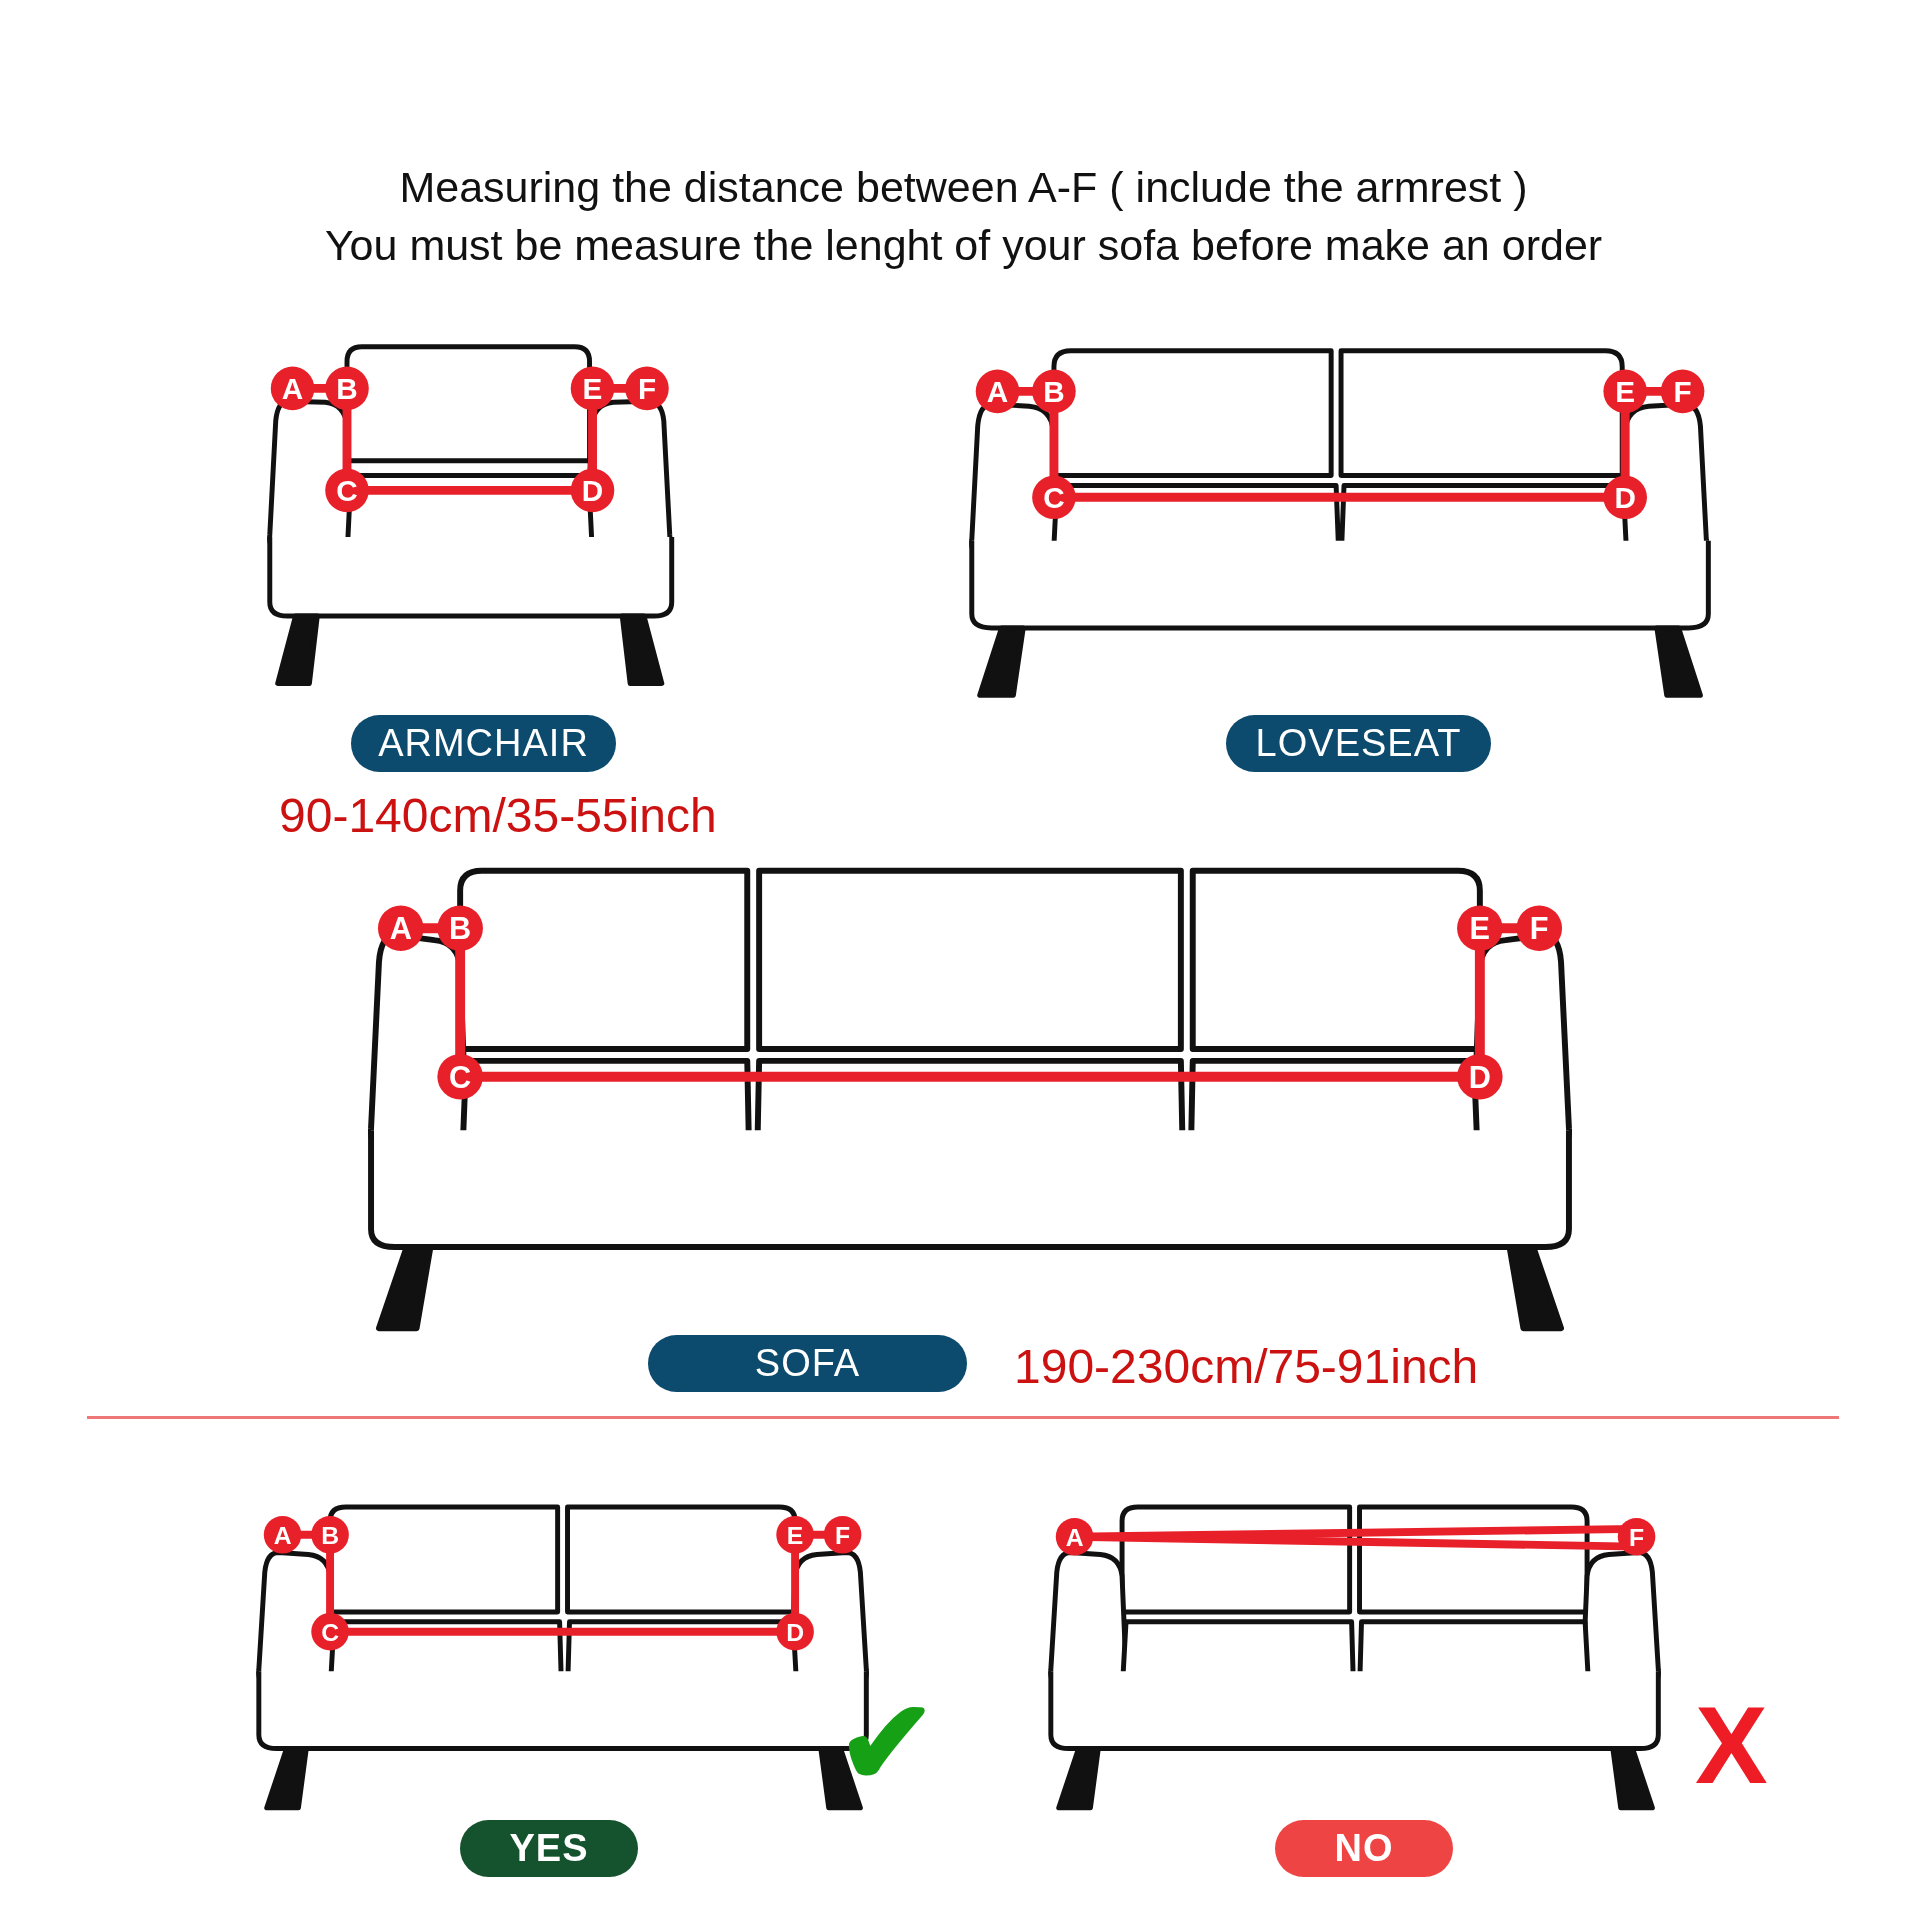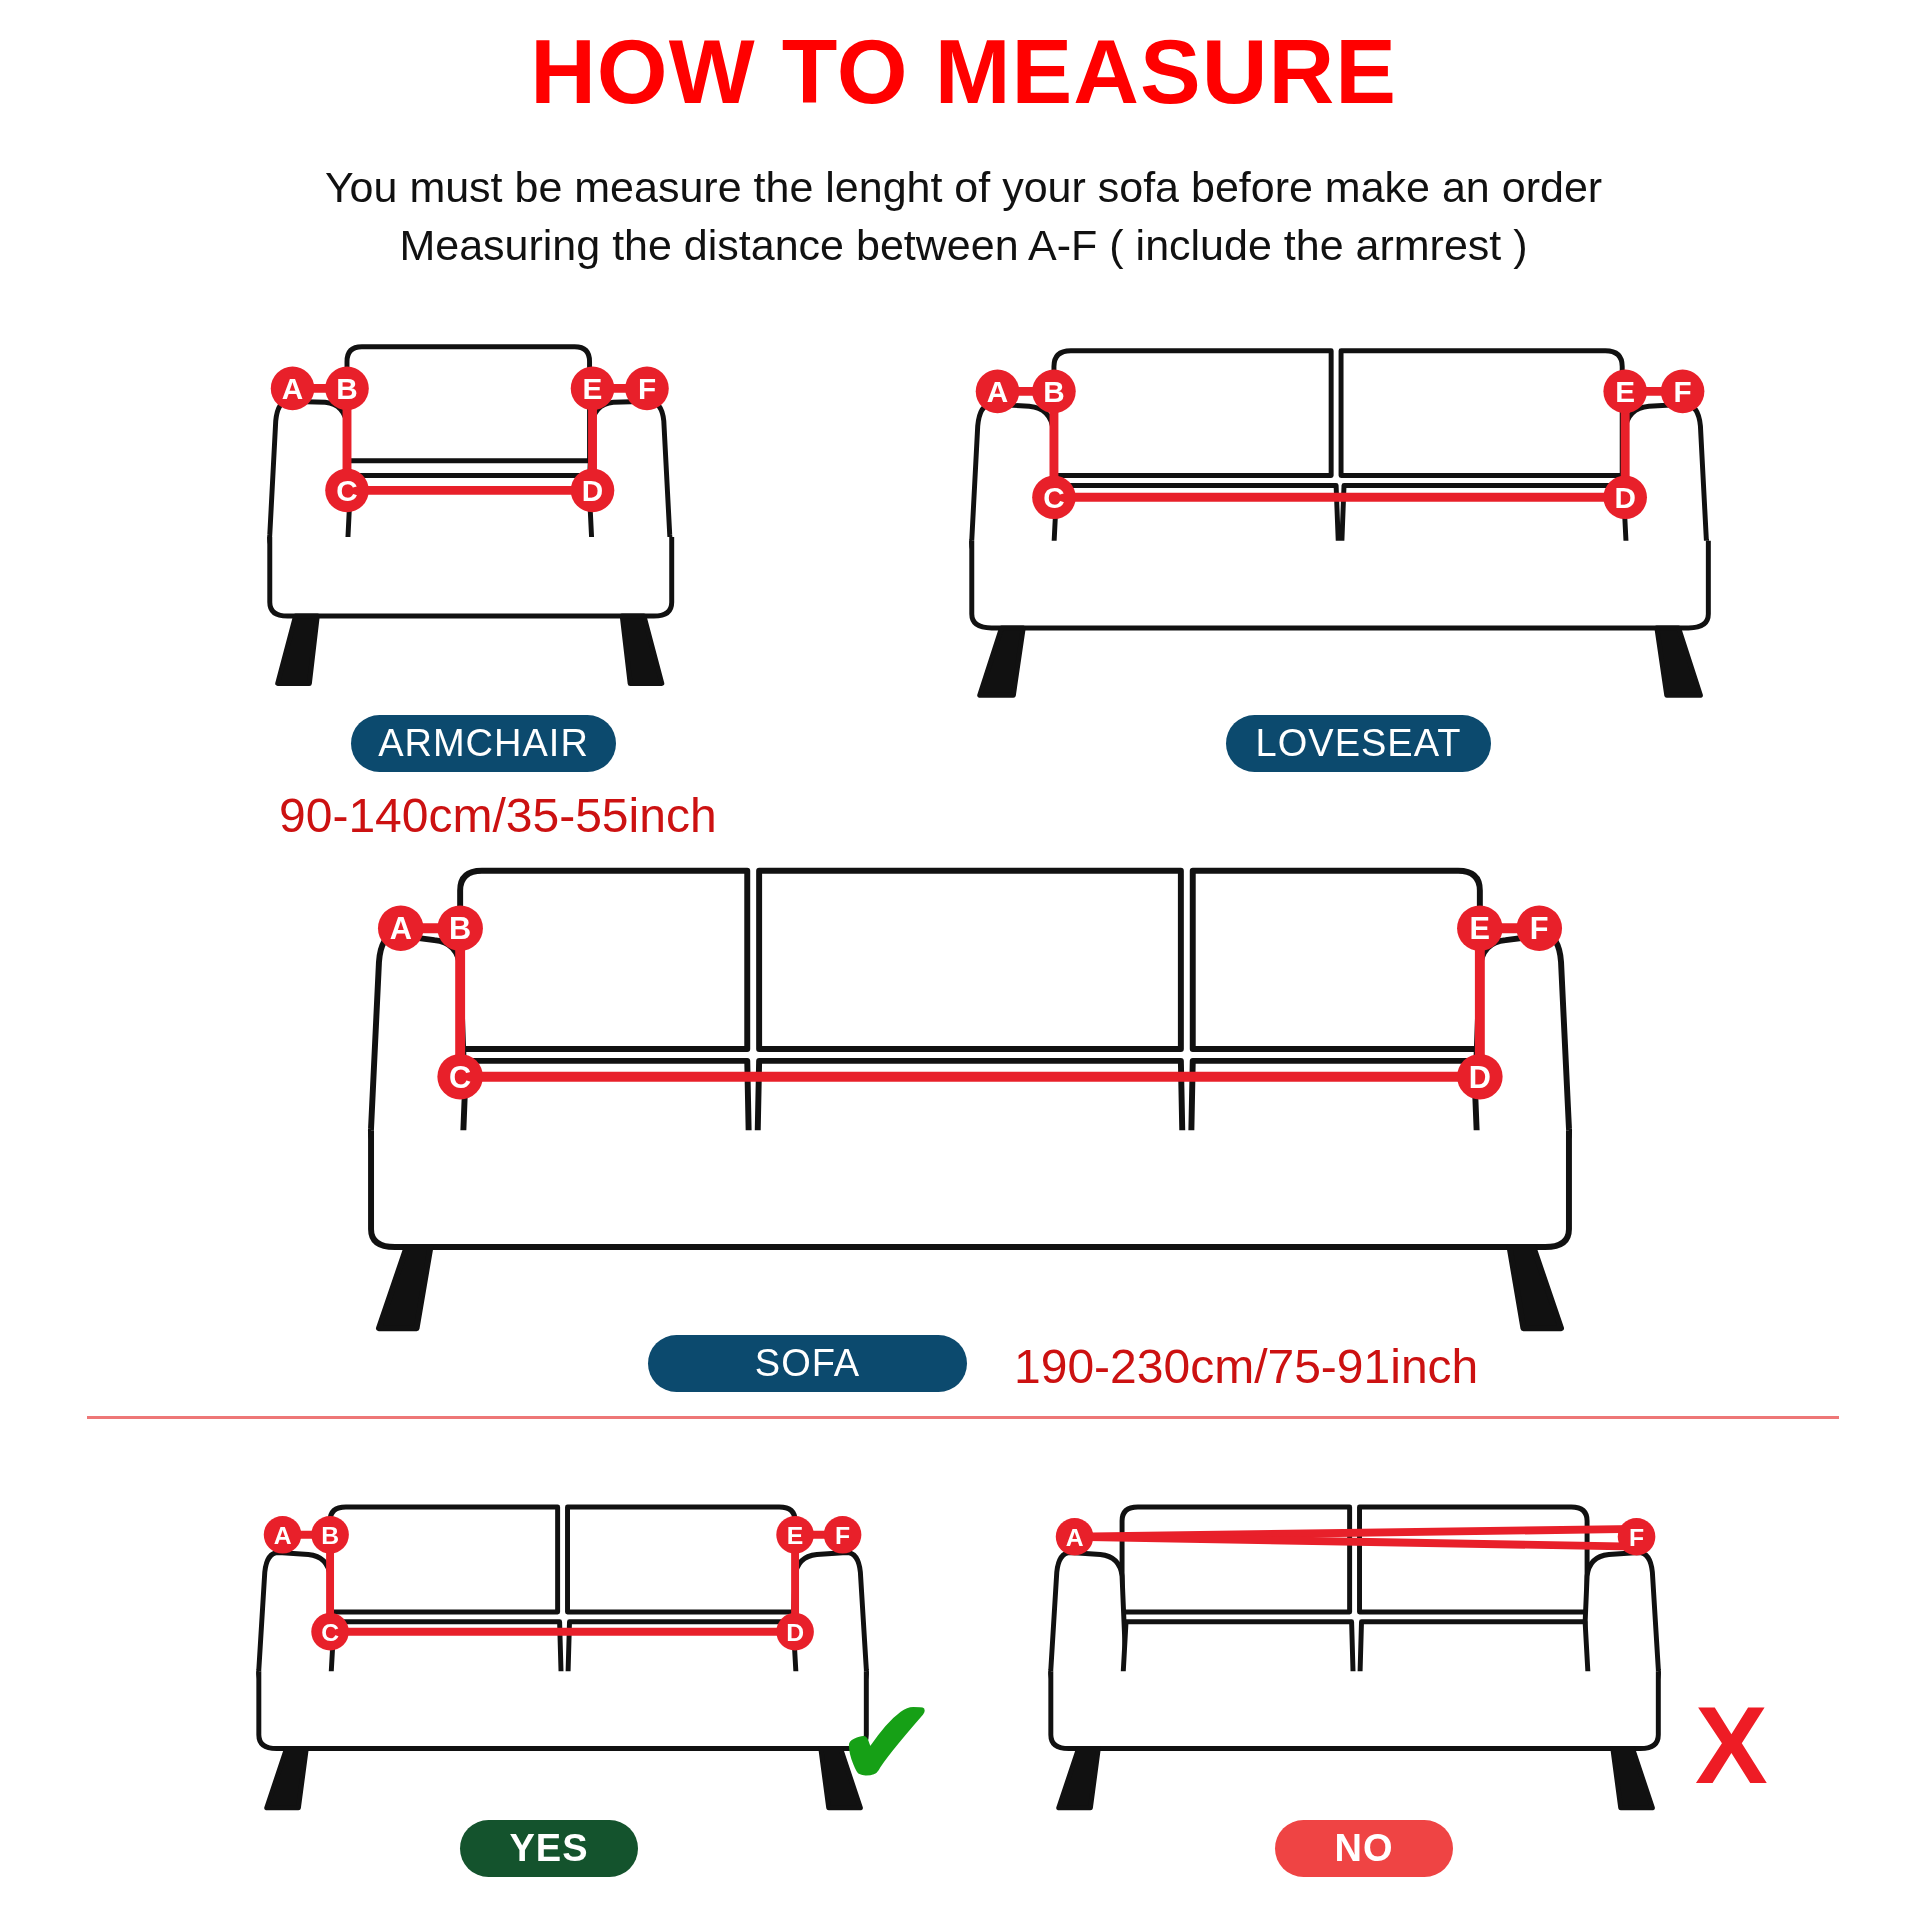--- a/index.html
+++ b/index.html
@@ -89,24 +89,23 @@
     line-height: 1;
   }
   .mark.check { color: #16a016; font-size: 119px; }
   .mark.cross { color: #ee1c25; font-size: 109px; }
 </style>
 </head>
 <body>
 
 <div class="page">
 
-  <div class="title">HOW TO MEASURE</div>
   <div class="subtitle">
+    <div>Measuring the distance between A-F ( include the armrest )</div>
     <div>You must be measure the lenght of your sofa before make an order</div>
-    <div>Measuring the distance between A-F ( include the armrest )</div>
   </div>
 
   <div class="figure" style="left:248px; top:327px; width:495px; height:396px;">
     <svg width="495" height="396" viewBox="0 0 500 400">
       <g fill="#ffffff" stroke="#111111" stroke-width="5" stroke-linejoin="round">
 
         <path d="M100 35 Q100 20 115 20 L330 20 Q345 20 345 35 L345 135 L100 135 Z"></path>
 
         <path d="M40 75 Q30 75 28 95 L22 210 Q20 230 42 232 L95 232 Q105 230 104 212 L100 100 Q98 78 78 76 Z"></path>
 

